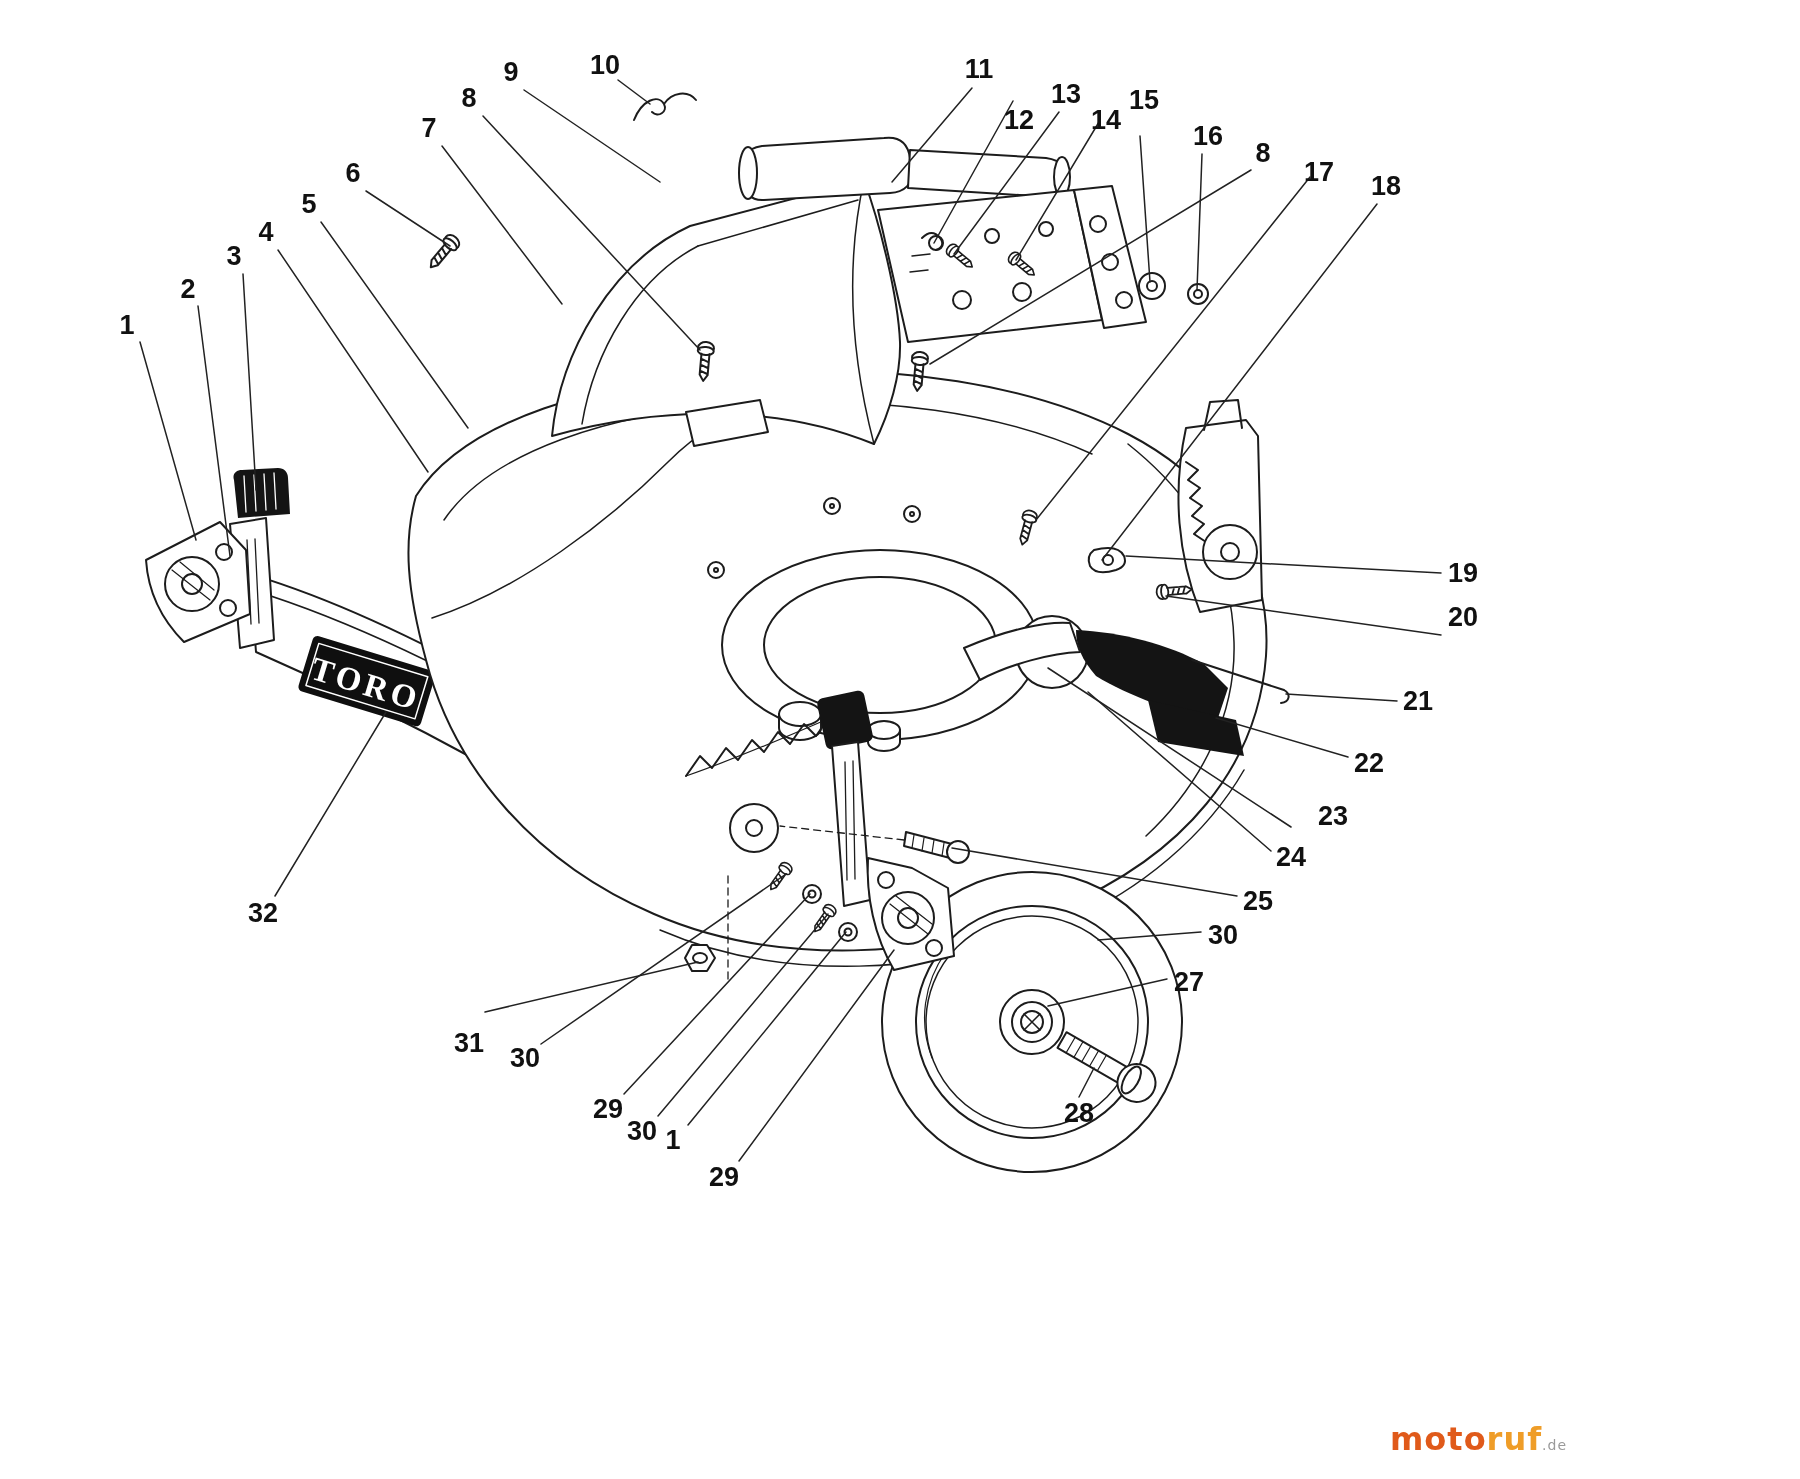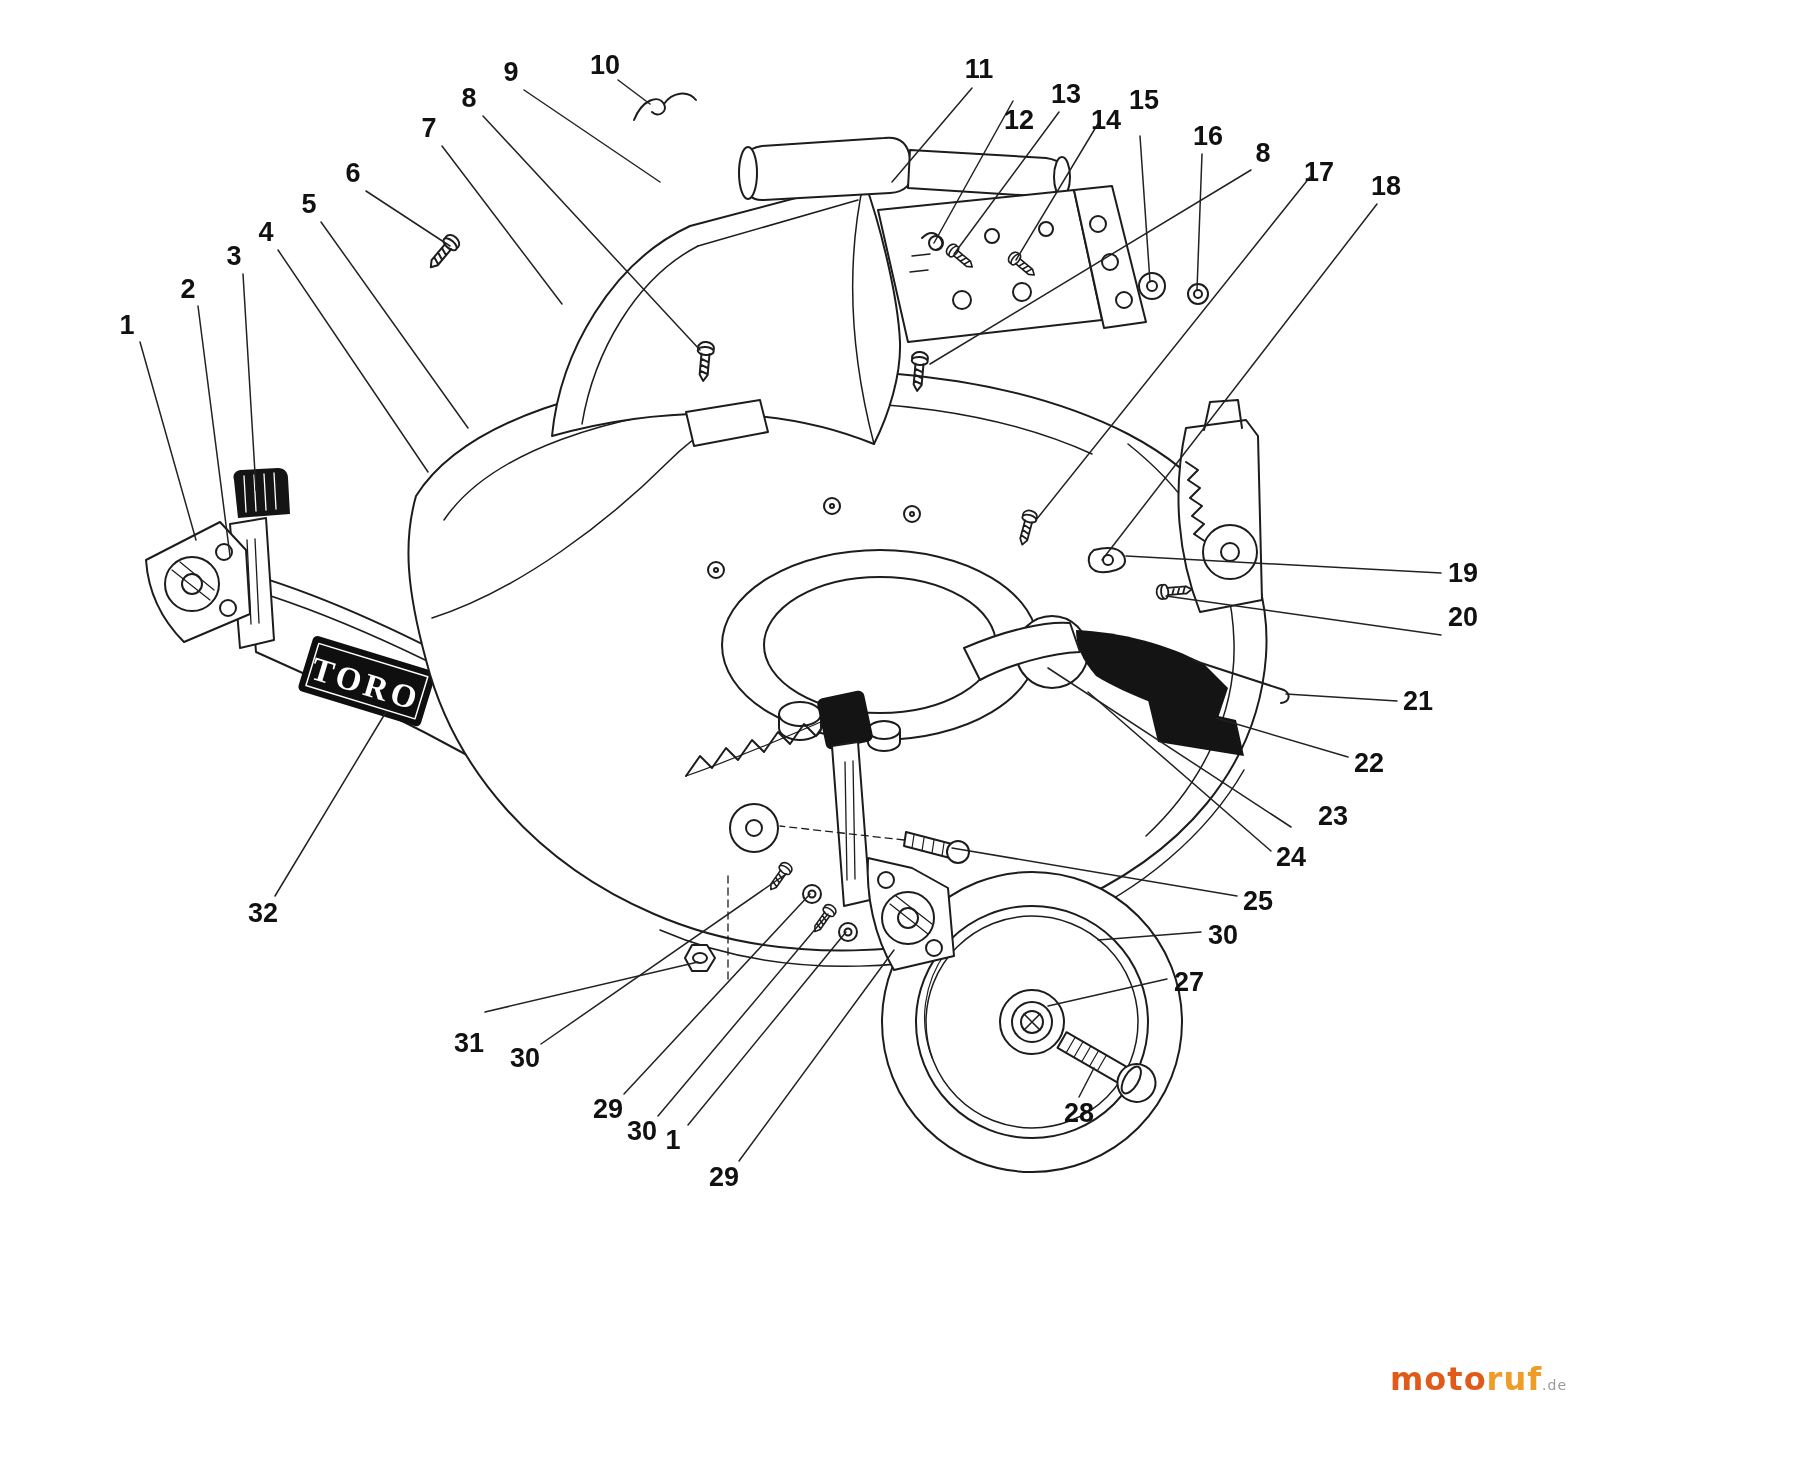--- a/index.html
+++ b/index.html
@@ -2,21 +2,21 @@
 <html><head>
 <meta charset="utf-8">
 <style>
   html,body{margin:0;padding:0;background:#ffffff;}
   .stage{position:relative;width:1800px;height:1479px;background:#ffffff;overflow:hidden;
          font-family:"Liberation Sans",sans-serif;}
   #art{position:absolute;left:0;top:0;width:1800px;height:1479px;}
   #callout-layer{position:absolute;left:0;top:0;width:1800px;height:1479px;pointer-events:none;}
   .callout{position:absolute;transform:translate(-50%,-50%);
            font:700 27px "Liberation Sans",sans-serif;color:#111;}
-  .watermark{position:absolute;left:1390px;top:1360px;
+  .watermark{position:absolute;left:1390px;top:1420px;
              font:700 32px "DejaVu Sans",sans-serif;letter-spacing:1px;}
   .watermark .moto{color:#e05a1a;}
   .watermark .ruf{color:#ef9d28;}
   .watermark .de{color:#9a9a9a;font-size:14px;font-weight:400;}
 </style>
 </head>
 <body>
 
 <div class="stage">
 

